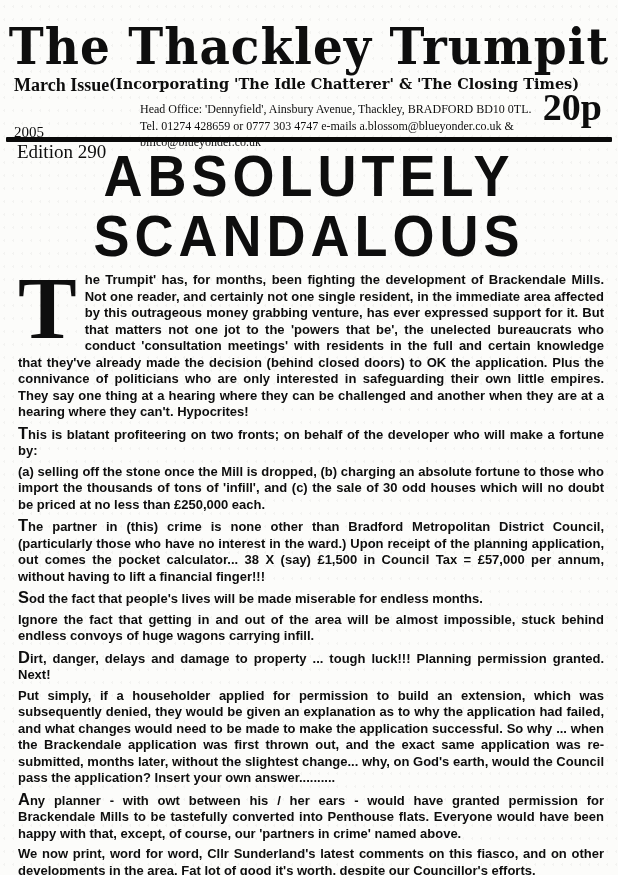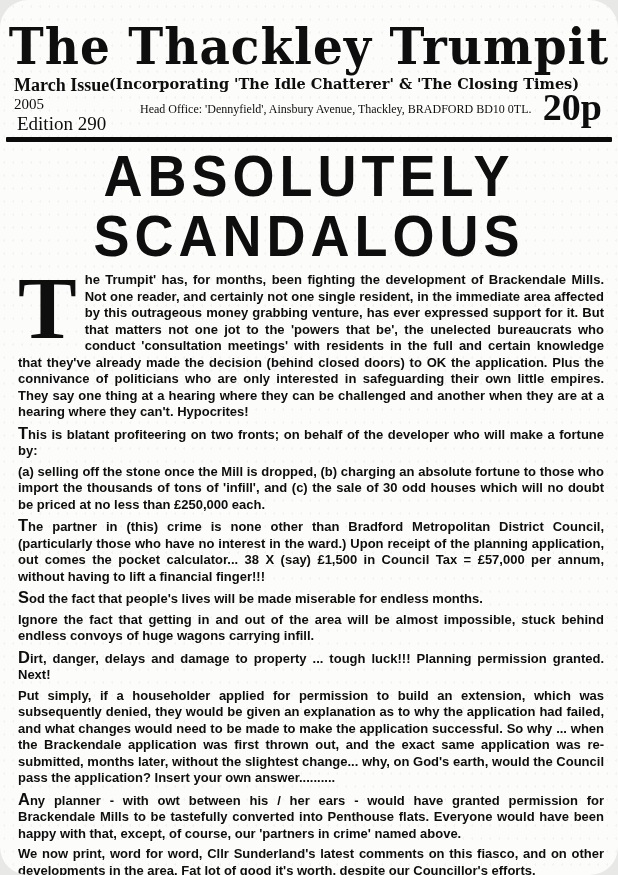--- a/index.html
+++ b/index.html
@@ -7,21 +7,20 @@
     position:relative;
     width:618px;height:875px;
     margin:0 auto;
     background:#fcfcfa;
     background-image:radial-gradient(rgba(0,0,0,0.035) 1px, transparent 1px);
     background-size:9px 13px;
     color:#0e0e0e;
     overflow:hidden;
     box-sizing:border-box;
     font-family:"Liberation Sans",sans-serif;
-    border-radius:28px;
   }
   
   .masthead{position:relative;padding-top:22px;}
   .mast-title{
     text-align:center;
     font-family:"DejaVu Serif",serif;
     font-weight:bold;
     font-size:47px;
     letter-spacing:1px;
     line-height:1.05;
@@ -31,21 +30,21 @@
     position:relative;
     margin-top:4px;
     height:58px;
   }
   .issue-block{
     position:absolute;left:14px;top:0;
     font-family:"Liberation Serif",serif;
     line-height:1.15;
   }
   .issue-block .l1{font-weight:bold;font-size:18px;}
-  .issue-block .l2{font-size:15px;}
+  .issue-block .l2{font-size:15px;margin-top:28px;}
   .issue-block .l3{font-size:19px;text-align:center;}
   .incorporating{
     position:absolute;left:50%;top:0;transform:translateX(-50%);
     width:400px;text-align:center;
     font-family:"DejaVu Serif",serif;
     font-weight:bold;font-size:14.5px;white-space:nowrap;
   }
   .office-lines{
     position:absolute;left:140px;top:26px;width:400px;
     font-family:"Liberation Serif",serif;
@@ -99,20 +98,21 @@
     <div class="mast-title">The Thackley Trumpit</div>
     <div class="mast-info">
       <div class="issue-block">
         <div class="l1">March Issue</div>
         <div class="l2">2005</div>
         <div class="l3">Edition 290</div>
       </div>
       <div class="incorporating">(Incorporating 'The Idle Chatterer' &amp; 'The Closing Times)</div>
       <div class="office-lines">
         <div>Head Office: 'Dennyfield', Ainsbury Avenue, Thackley, BRADFORD BD10 0TL.</div>
+        <div>Tel. 01274 428659  or  0777 303 4747    e-mails a.blossom@blueyonder.co.uk  &amp;  billco@blueyonder.co.uk</div>
       </div>
       <div class="price">20p</div>
     </div>
     <div class="rule"></div>
   </div>
 
   <div class="headline">
     <div>ABSOLUTELY</div>
     <div>SCANDALOUS</div>
   </div>

